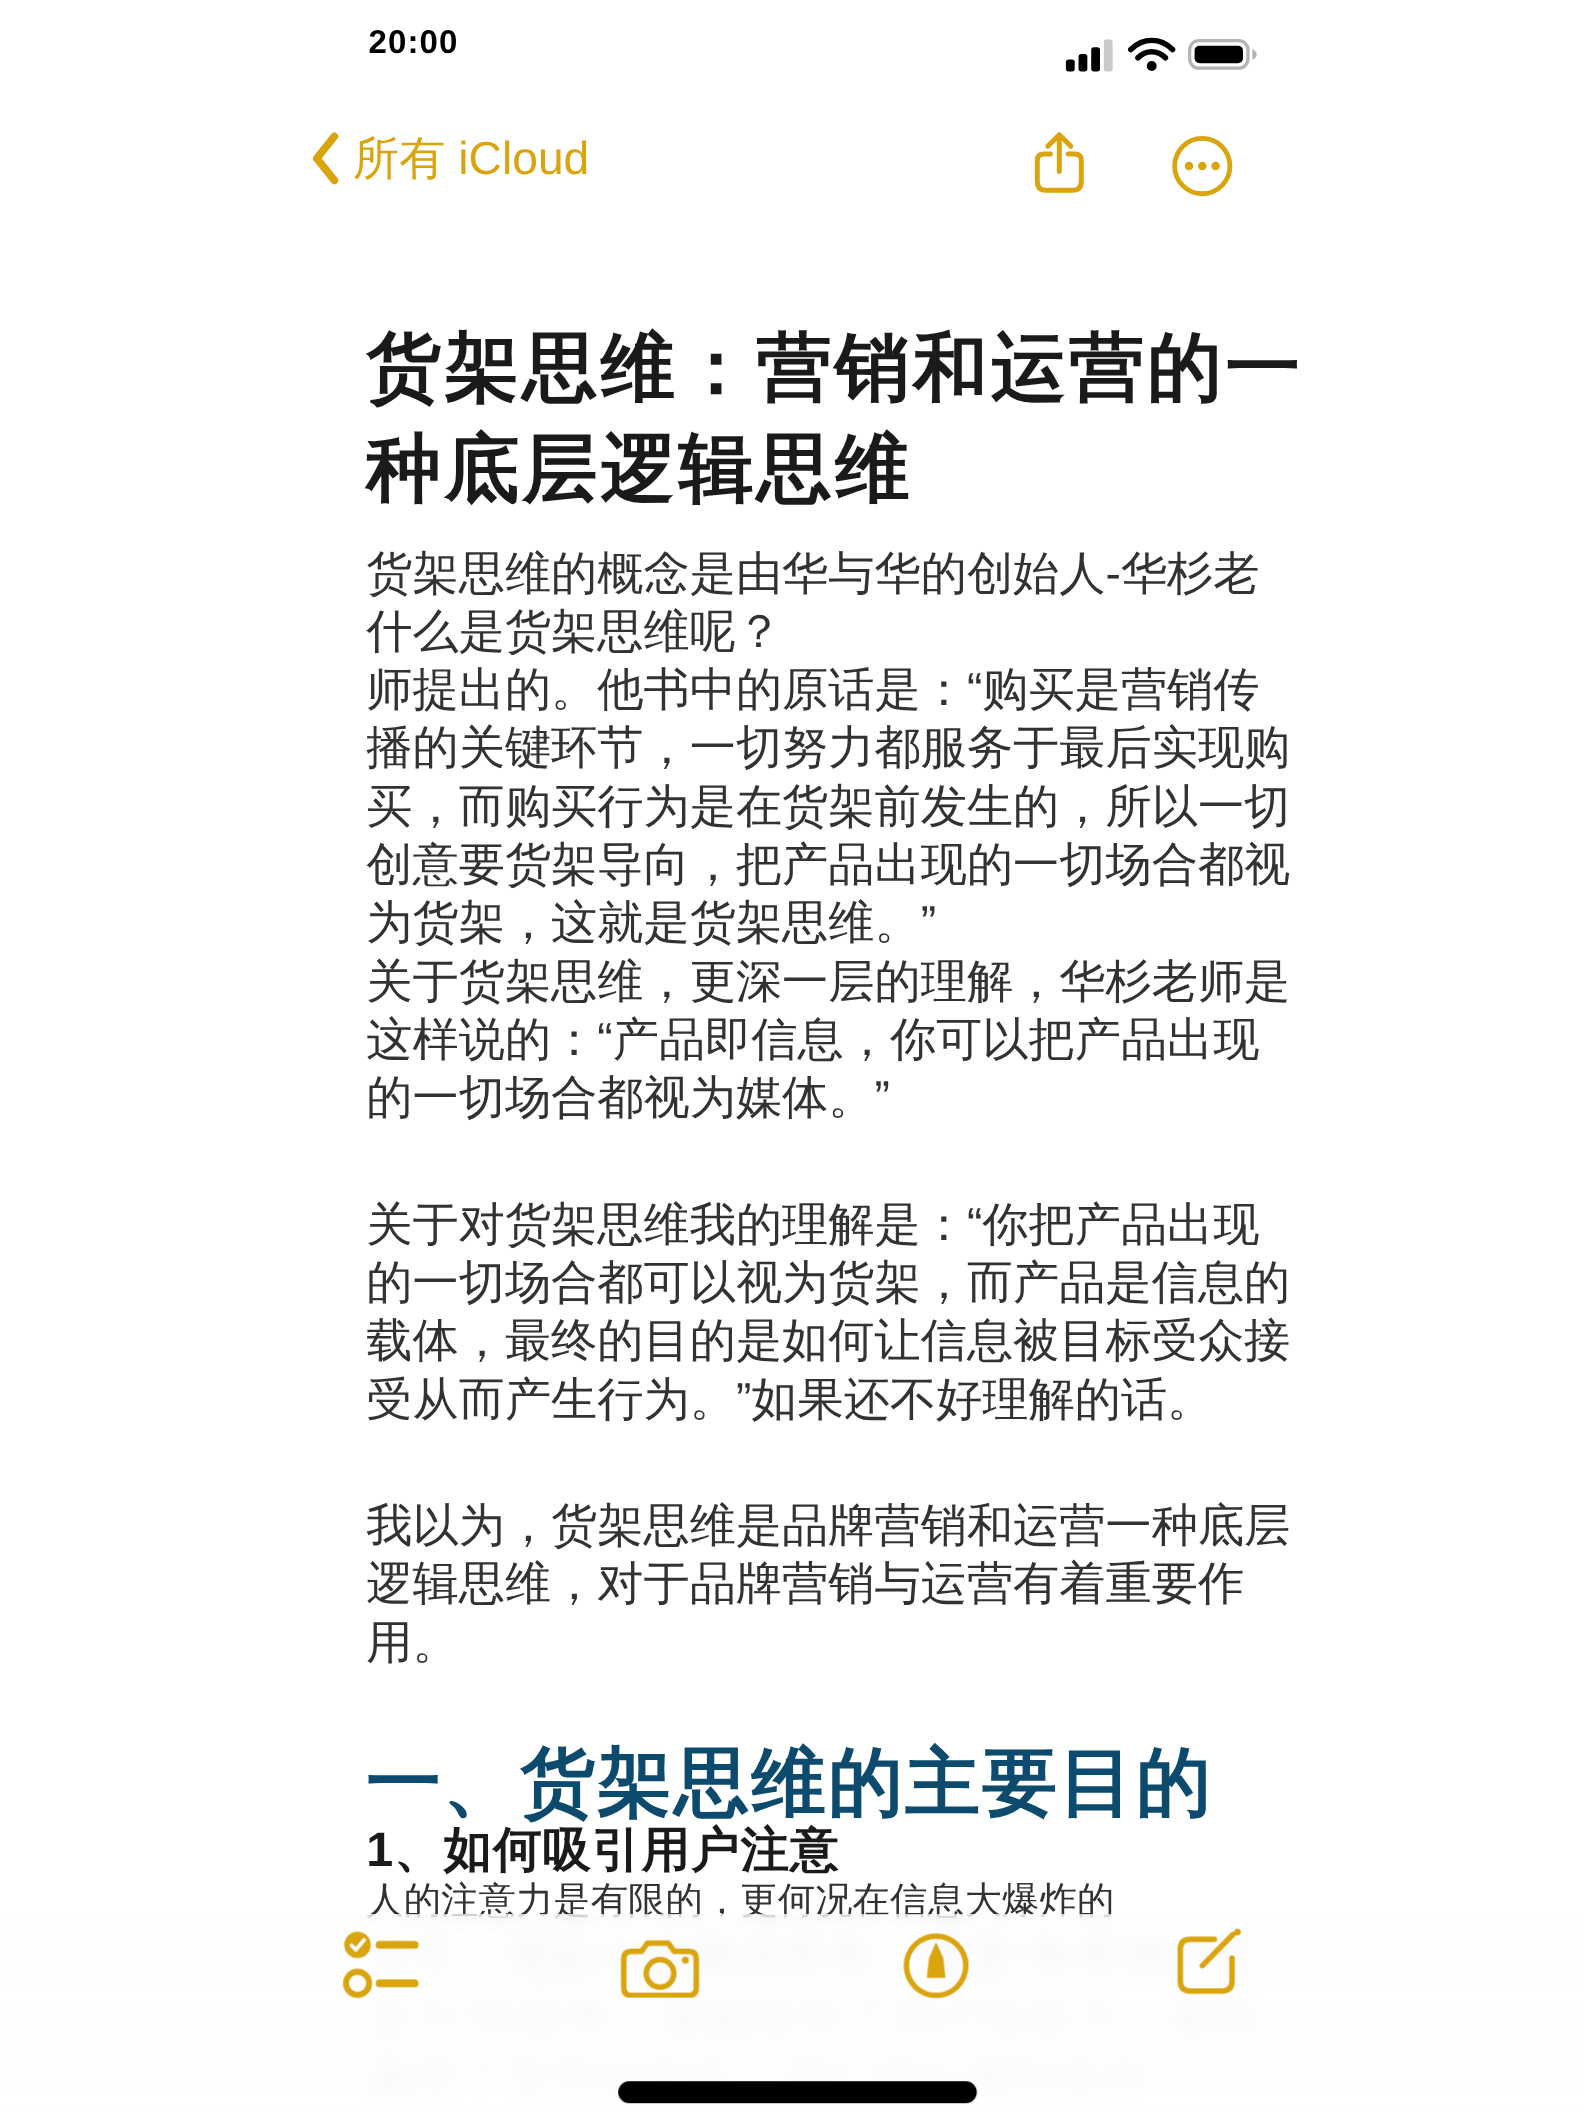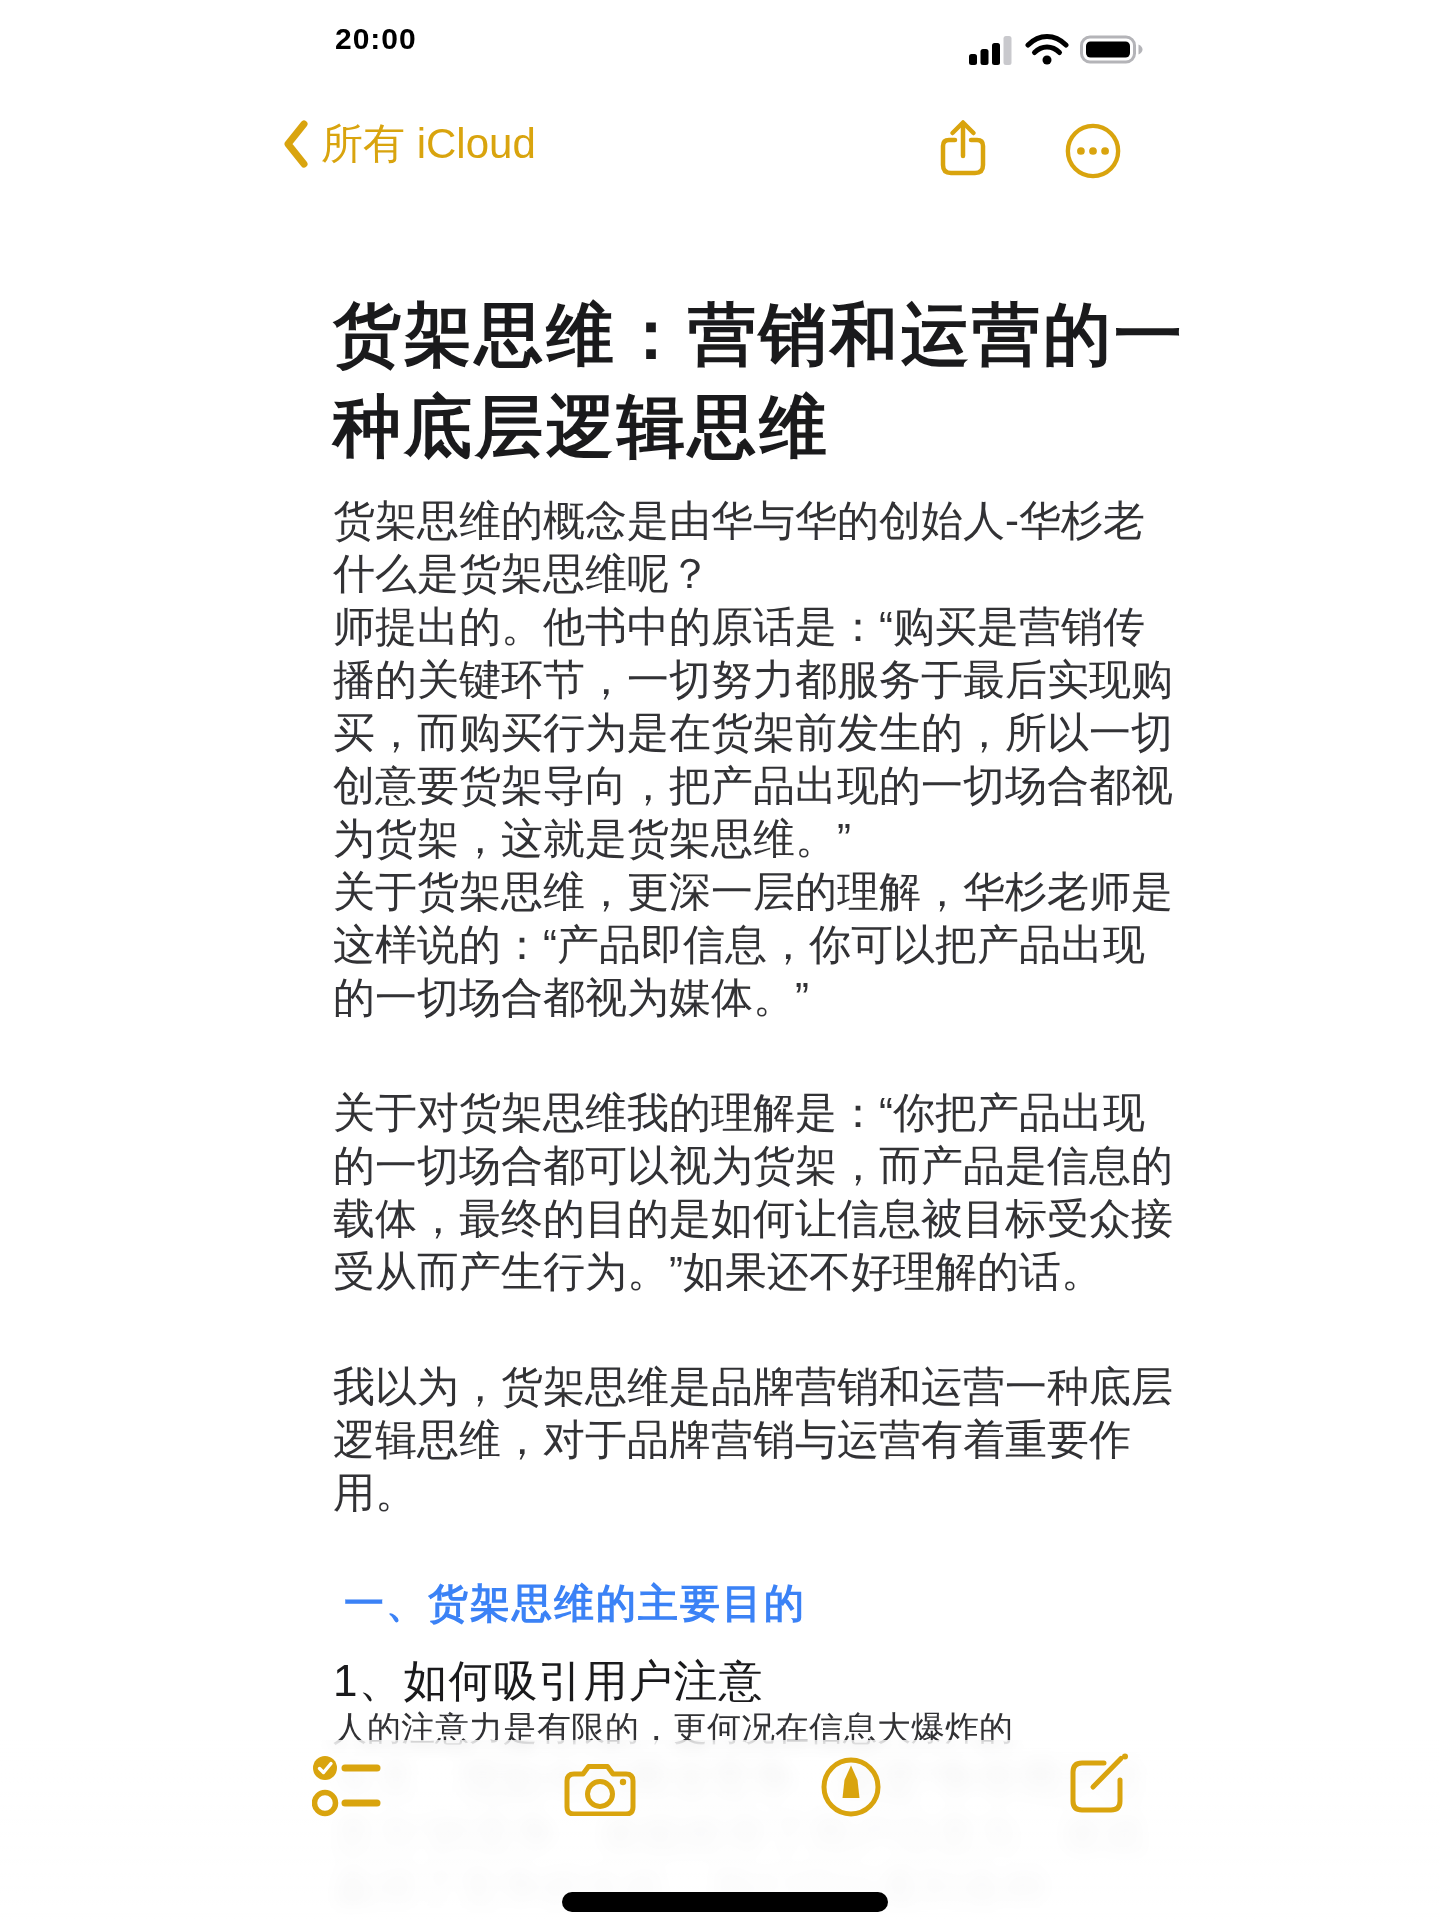--- a/index.html
+++ b/index.html
@@ -14,22 +14,22 @@
   .nav-ic{position:absolute;top:118px;color:var(--accent);cursor:pointer;}
   .share-btn{left:938px;}
   .more-btn{left:1064px;top:122px;}
   
   .note-date{position:absolute;left:0;top:210px;width:1440px;text-align:center;font-size:37px;color:#8a8a8e;}
   .note-title{position:absolute;left:333px;top:288px;font-size:68px;line-height:92px;font-weight:700;
               color:#1a1a1c;letter-spacing:3px;white-space:nowrap;}
   .note-body{position:absolute;left:333px;top:494px;font-size:42px;line-height:53px;white-space:nowrap;}
   .bline{height:53px;}
   .sp{height:62px;}
-  .h2{position:absolute;left:333px;top:1576px;font-size:40px;font-weight:700;color:#3b82f6;letter-spacing:2px;white-space:nowrap;margin-left:11px;}
-  .h3{position:absolute;left:333px;top:1652px;font-size:44px;font-weight:400;color:#1a1a1c;letter-spacing:1px;white-space:nowrap;}
+  .h2{position:absolute;left:333px;top:1576px;font-size:68px;font-weight:700;color:#0c4a6e;letter-spacing:2px;white-space:nowrap;}
+  .h3{position:absolute;left:333px;top:1652px;font-size:44px;font-weight:700;color:#1a1a1c;letter-spacing:1px;white-space:nowrap;}
   .lead{position:absolute;left:333px;top:1702px;font-size:34px;line-height:53px;white-space:nowrap;}
   .obscured{position:absolute;left:333px;top:1755px;font-size:42px;line-height:53px;white-space:nowrap;
             color:#6a6a6e;filter:blur(5px);opacity:0.38;}
   
   .toolbar-blur{position:absolute;left:0;top:1740px;width:1440px;height:180px;
     background:linear-gradient(180deg,rgba(255,255,255,0.58) 0%,rgba(255,255,255,0.80) 25%,rgba(255,255,255,0.84) 100%);
     backdrop-filter:blur(8px);-webkit-backdrop-filter:blur(8px);}
   .tb-ic{position:absolute;color:var(--accent);cursor:pointer;}
   .home-indicator{position:absolute;left:562px;top:1892px;width:326px;height:20px;border-radius:10px;background:#000;}
   svg{display:block;}

